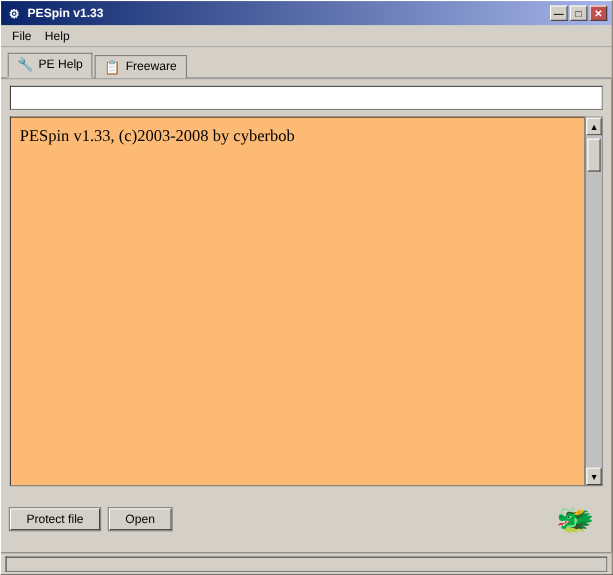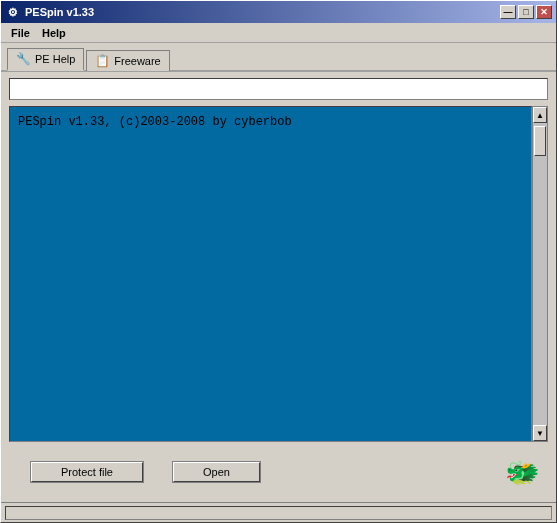--- a/index.html
+++ b/index.html
@@ -81,21 +81,20 @@
       color: white;
     }
 
     .menu-bar {
       background: #d4d0c8;
       height: 20px;
       display: flex;
       align-items: center;
       padding: 0 4px;
       border-bottom: 1px solid #a0a0a0;
-      font-weight: bold;
     }
 
     .menu-item {
       padding: 2px 6px;
       cursor: pointer;
       font-size: 11px;
     }
 
     .tab-bar {
       background: #d4d0c8;
@@ -149,27 +148,27 @@
     }
 
     .log-area-wrapper {
       flex: 1;
       display: flex;
       position: relative;
     }
 
     .log-area {
       flex: 1;
-      background: #0369a1;
+      background: #fdba74;
       border: 1px solid #808080;
       border-top-color: #404040;
       border-left-color: #404040;
       padding: 6px 8px;
-      font-family: Liberation Mono, monospace;
-      font-size: 12px;
+      font-family: Liberation Serif, serif;
+      font-size: 15px;
       overflow: hidden;
       line-height: 1.5;
     }
 
     .scrollbar-v {
       width: 16px;
       background: #d4d0c8;
       border: 1px solid #808080;
       display: flex;
       flex-direction: column;
@@ -211,32 +210,31 @@
     }
 
     .button-row {
       display: flex;
       align-items: center;
       padding: 4px 0;
       gap: 0;
     }
 
     .win-button {
-      padding: 3px 29px;
+      padding: 3px 14px;
       background: #d4d0c8;
       border: 1px solid #fff;
       border-right-color: #404040;
       border-bottom-color: #404040;
       border-top-color: #fff;
       border-left-color: #fff;
       font-size: 11px;
       cursor: pointer;
       margin-right: 8px;
       outline: 1px solid #808080;
-      margin-left: 22px;
     }
 
     .logo-area {
       width: 50px;
       height: 40px;
       margin-left: auto;
       display: flex;
       align-items: center;
       justify-content: center;
     }

